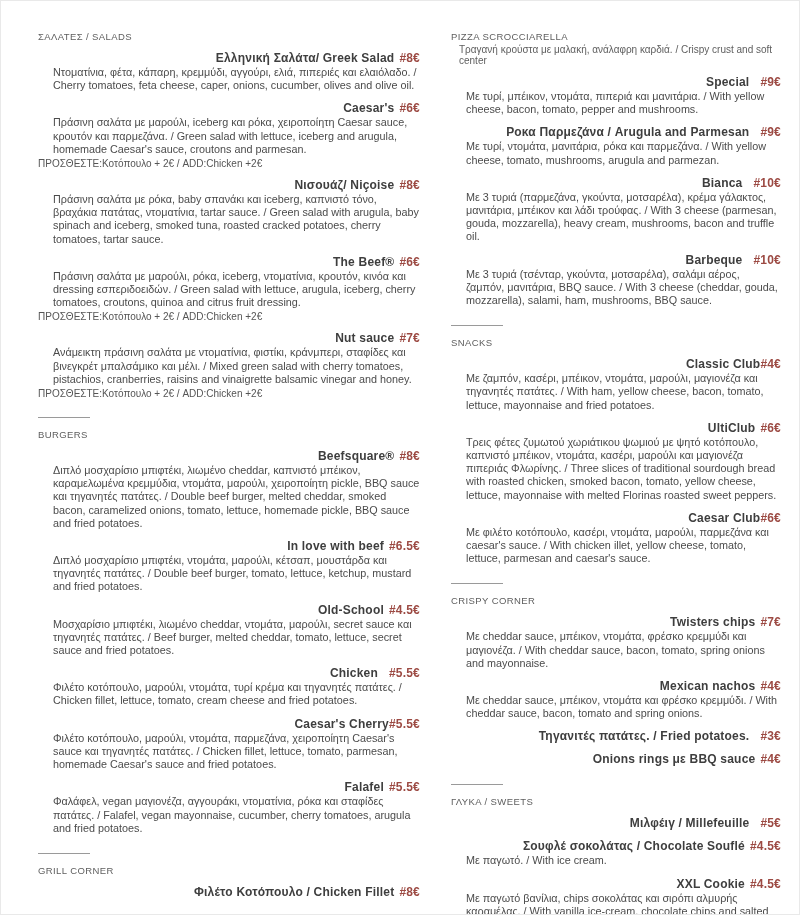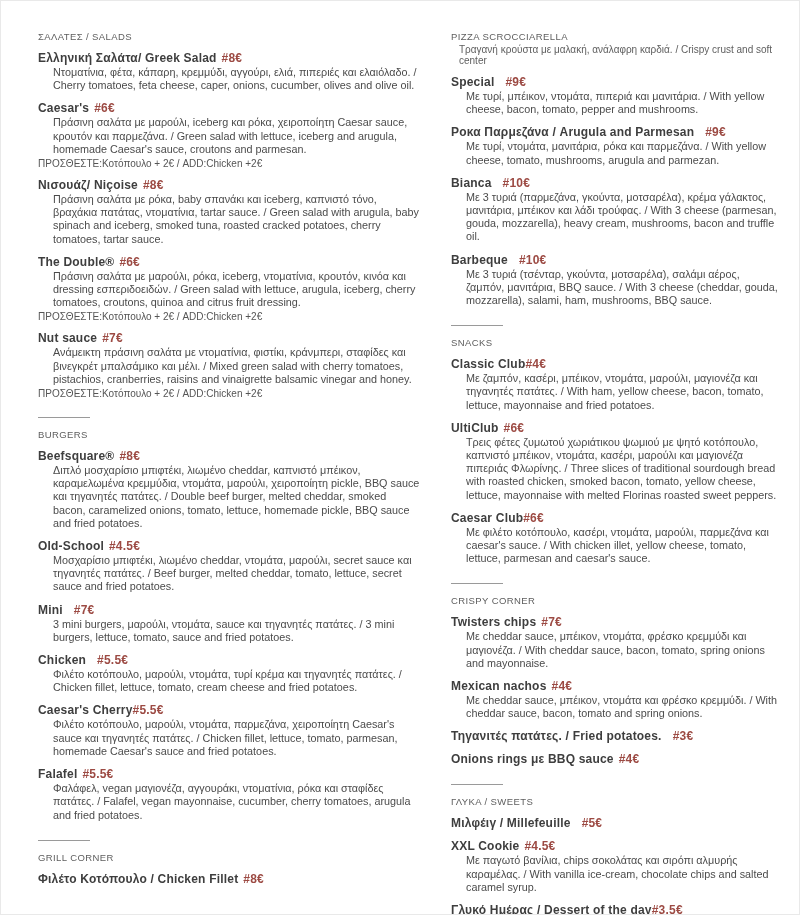--- a/index.html
+++ b/index.html
@@ -16,21 +16,21 @@
   }
   .col-left{width:382px;flex:0 0 382px;margin-right:31px;}
   .col-right{width:330px;flex:0 0 330px;}
   .section{margin-bottom:12px;}
   .divider{width:52px;border-top:1px solid #9a9a9a;margin:18px 0 11px 0;height:0;}
   .section-header{
     font-size:9.5px;color:#5e5e5e;letter-spacing:.4px;margin:0 0 2px 0;
   }
   .section-subtitle{font-size:10px;color:#5e5e5e;margin:1px 0 3px 8px;}
   .item{margin-top:8px;}
-  .title-row{line-height:14px;}
+  .title-row{line-height:14px;text-align:right;}
   .item-title{font-size:12px;font-weight:bold;color:#3e3e3e;letter-spacing:.2px;}
   .item-price{font-size:12px;font-weight:bold;color:#9c4a43;letter-spacing:.2px;}
   .gap0{margin-left:0;}
   .gap1{margin-left:5px;}
   .gap2{margin-left:11px;}
   .item-desc{font-size:10.8px;color:#4b4b4b;line-height:13.2px;margin:1px 0 0 15px;}
   .item-addon{font-size:10px;color:#555;line-height:11px;margin:2px 0 0 0;}
 </style>
 </head>
 <body>
@@ -46,44 +46,44 @@
         <div class="item">
           <div class="title-row"><span class="item-title">Caesar's</span><span class="item-price gap1">#6€</span></div>
           <p class="item-desc">Πράσινη σαλάτα με μαρούλι, iceberg και ρόκα, χειροποίητη Caesar sauce, κρουτόν και παρμεζάνα. / Green salad with lettuce, iceberg and arugula, homemade Caesar's sauce, croutons and parmesan.</p>
           <p class="item-addon">ΠΡΟΣΘΕΣΤΕ:Κοτόπουλο + 2€ / ADD:Chicken +2€</p>
         </div>
         <div class="item">
           <div class="title-row"><span class="item-title">Νισουάζ/ Niçoise</span><span class="item-price gap1">#8€</span></div>
           <p class="item-desc">Πράσινη σαλάτα με ρόκα, baby σπανάκι και iceberg, καπνιστό τόνο, βραχάκια πατάτας, ντοματίνια, tartar sauce. / Green salad with arugula, baby spinach and iceberg, smoked tuna, roasted cracked potatoes, cherry tomatoes, tartar sauce.</p>
         </div>
         <div class="item">
-          <div class="title-row"><span class="item-title">The Double®</span><span class="item-price gap1">#6€</span></div>
+          <div class="title-row"><span class="item-title">The Beef®</span><span class="item-price gap1">#6€</span></div>
           <p class="item-desc">Πράσινη σαλάτα με μαρούλι, ρόκα, iceberg, ντοματίνια, κρουτόν, κινόα και dressing εσπεριδοειδών. / Green salad with lettuce, arugula, iceberg, cherry tomatoes, croutons, quinoa and citrus fruit dressing.</p>
           <p class="item-addon">ΠΡΟΣΘΕΣΤΕ:Κοτόπουλο + 2€ / ADD:Chicken +2€</p>
         </div>
         <div class="item">
           <div class="title-row"><span class="item-title">Nut sauce</span><span class="item-price gap1">#7€</span></div>
           <p class="item-desc">Ανάμεικτη πράσινη σαλάτα με ντοματίνια, φιστίκι, κράνμπερι, σταφίδες και βινεγκρέτ μπαλσάμικο και μέλι. / Mixed green salad with cherry tomatoes, pistachios, cranberries, raisins and vinaigrette balsamic vinegar and honey.</p>
           <p class="item-addon">ΠΡΟΣΘΕΣΤΕ:Κοτόπουλο + 2€ / ADD:Chicken +2€</p>
         </div>
       </div>
       <div class="section">
         <div class="divider"></div>
         <div class="section-header">BURGERS</div>
         <div class="item">
           <div class="title-row"><span class="item-title">Beefsquare®</span><span class="item-price gap1">#8€</span></div>
           <p class="item-desc">Διπλό μοσχαρίσιο μπιφτέκι, λιωμένο cheddar, καπνιστό μπέικον, καραμελωμένα κρεμμύδια, ντομάτα, μαρούλι, χειροποίητη pickle, BBQ sauce και τηγανητές πατάτες. / Double beef burger, melted cheddar, smoked bacon, caramelized onions, tomato, lettuce, homemade pickle, BBQ sauce and fried potatoes.</p>
         </div>
         <div class="item">
+          <div class="title-row"><span class="item-title">In love with beef</span><span class="item-price gap1">#6.5€</span></div>
+          <p class="item-desc">Διπλό μοσχαρίσιο μπιφτέκι, ντομάτα, μαρούλι, κέτσαπ, μουστάρδα και τηγανητές πατάτες. / Double beef burger, tomato, lettuce, ketchup, mustard and fried potatoes.</p>
+        </div>
+        <div class="item">
           <div class="title-row"><span class="item-title">Old-School</span><span class="item-price gap1">#4.5€</span></div>
           <p class="item-desc">Μοσχαρίσιο μπιφτέκι, λιωμένο cheddar, ντομάτα, μαρούλι, secret sauce και τηγανητές πατάτες. / Beef burger, melted cheddar, tomato, lettuce, secret sauce and fried potatoes.</p>
-        </div>
-        <div class="item">
-          <div class="title-row"><span class="item-title">Mini</span><span class="item-price gap2">#7€</span></div>
-          <p class="item-desc">3 mini burgers, μαρούλι, ντομάτα, sauce και τηγανητές πατάτες. / 3 mini burgers, lettuce, tomato, sauce and fried potatoes.</p>
         </div>
         <div class="item">
           <div class="title-row"><span class="item-title">Chicken</span><span class="item-price gap2">#5.5€</span></div>
           <p class="item-desc">Φιλέτο κοτόπουλο, μαρούλι, ντομάτα, τυρί κρέμα και τηγανητές πατάτες. / Chicken fillet, lettuce, tomato, cream cheese and fried potatoes.</p>
         </div>
         <div class="item">
           <div class="title-row"><span class="item-title">Caesar's Cherry</span><span class="item-price gap0">#5.5€</span></div>
           <p class="item-desc">Φιλέτο κοτόπουλο, μαρούλι, ντομάτα, παρμεζάνα, χειροποίητη Caesar's sauce και τηγανητές πατάτες. / Chicken fillet, lettuce, tomato, parmesan, homemade Caesar's sauce and fried potatoes.</p>
         </div>
         <div class="item">
@@ -155,20 +155,24 @@
             <div class="title-row"><span class="item-title">Onions rings με BBQ sauce</span><span class="item-price gap1">#4€</span></div>
           </div>
         </div>
         <div class="section">
           <div class="divider"></div>
           <div class="section-header">ΓΛΥΚΑ / SWEETS</div>
           <div class="item">
             <div class="title-row"><span class="item-title">Μιλφέιγ / Millefeuille</span><span class="item-price gap2">#5€</span></div>
           </div>
           <div class="item">
+            <div class="title-row"><span class="item-title">Σουφλέ σοκολάτας / Chocolate Souflé</span><span class="item-price gap1">#4.5€</span></div>
+            <p class="item-desc">Με παγωτό. / With ice cream.</p>
+          </div>
+          <div class="item">
             <div class="title-row"><span class="item-title">XXL Cookie</span><span class="item-price gap1">#4.5€</span></div>
             <p class="item-desc">Με παγωτό βανίλια, chips σοκολάτας και σιρόπι αλμυρής καραμέλας. / With vanilla ice-cream, chocolate chips and salted caramel syrup.</p>
           </div>
           <div class="item">
             <div class="title-row"><span class="item-title">Γλυκό Ημέρας / Dessert of the day</span><span class="item-price gap0">#3.5€</span></div>
           </div>
         </div>
       </div>
 
   </div>

